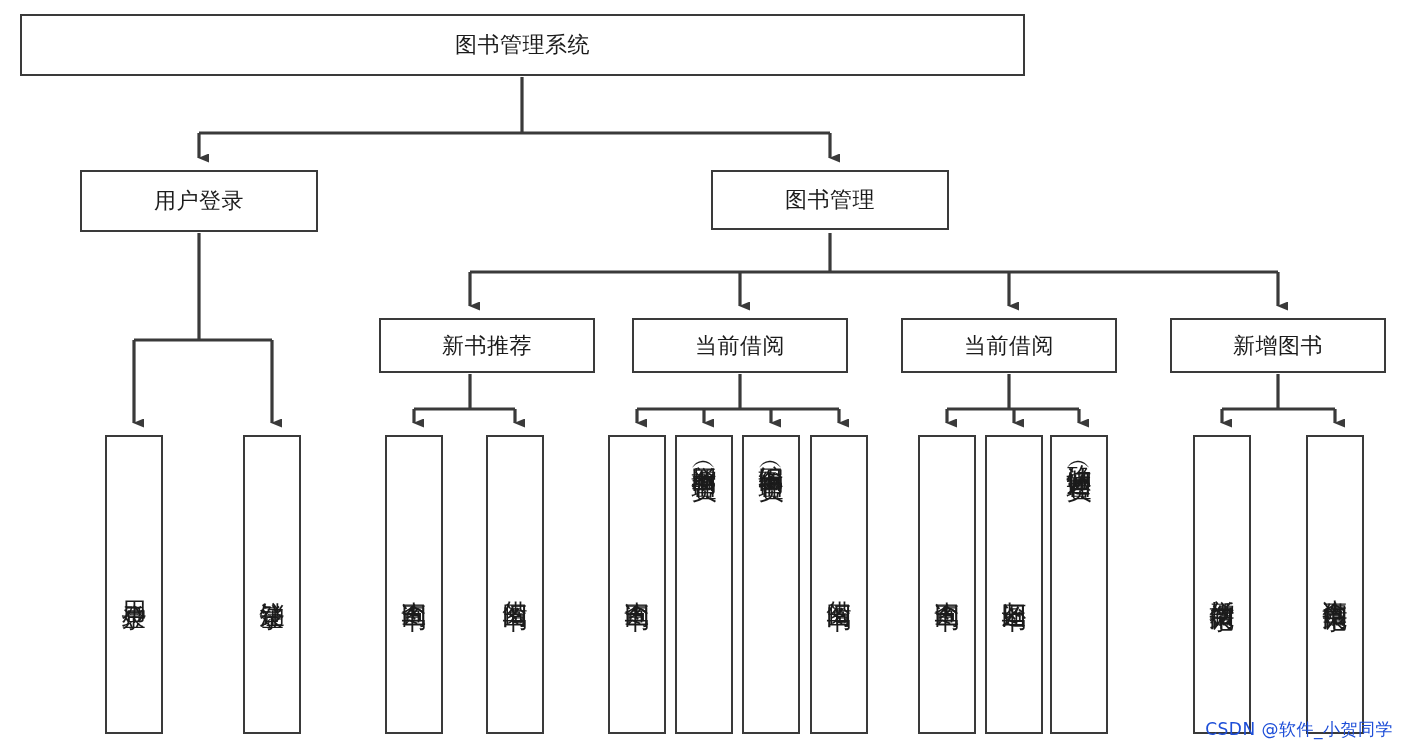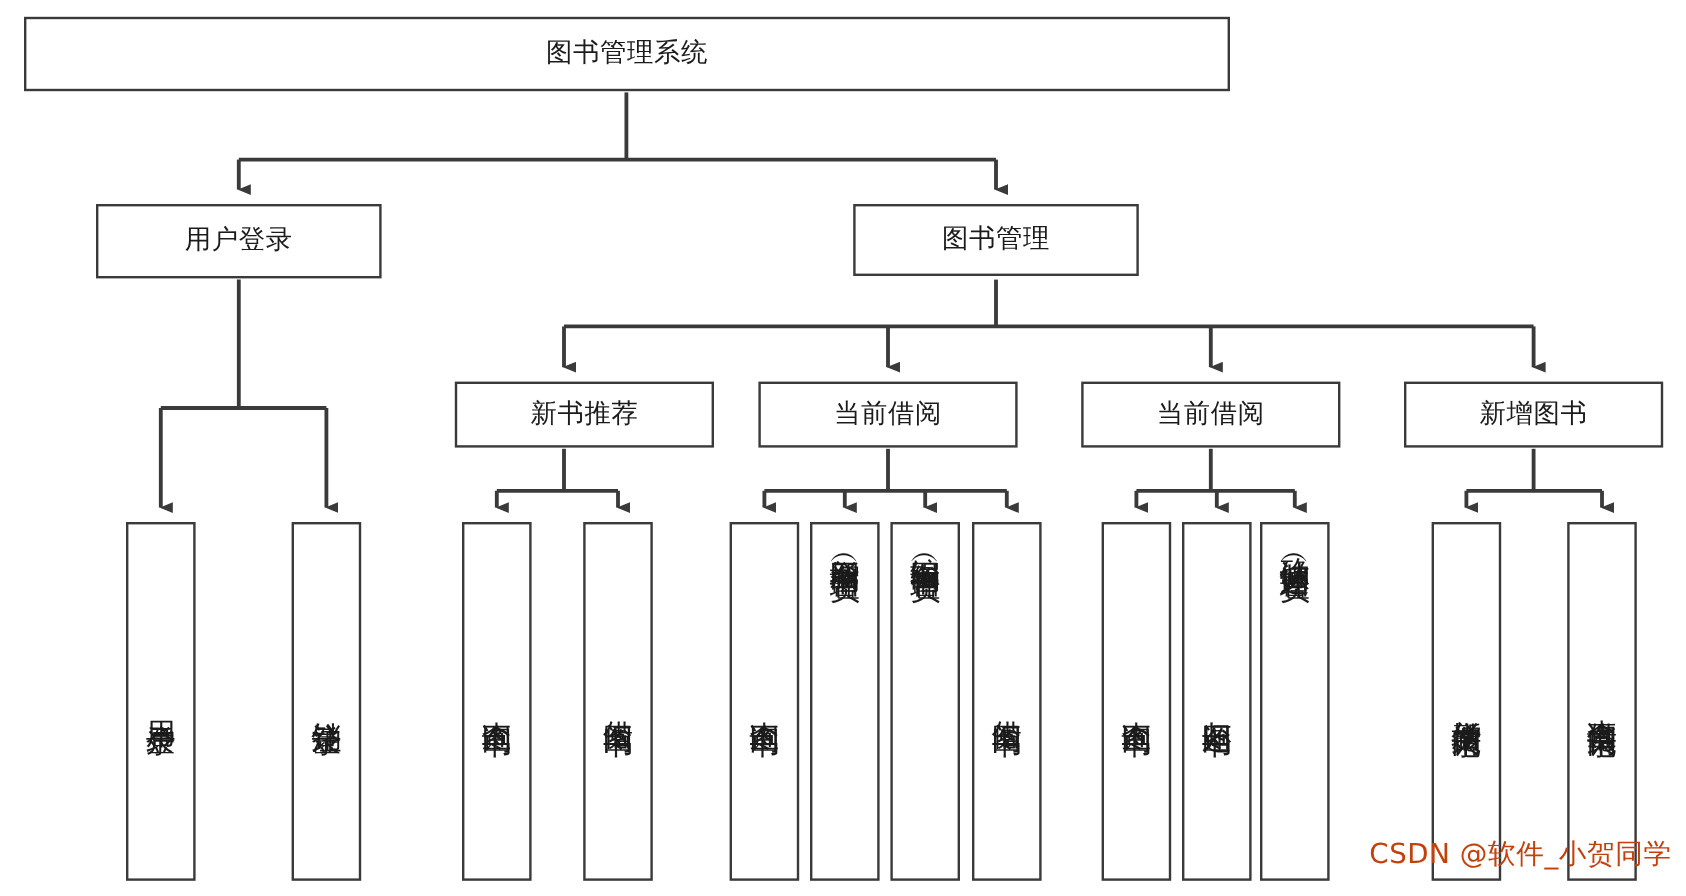--- a/index.html
+++ b/index.html
@@ -61,23 +61,23 @@
     letter-spacing: 2px;
     text-align: left;
   }
   .node.vertical.centered {
     align-items: center;
     padding-top: 0;
   }
   .watermark {
     position: absolute;
     right: 12px;
-    bottom: 20px;
-    font-size: 23px;
-    color: #c2410c;
+    bottom: 6px;
+    font-size: 17px;
+    color: #1d4ed8;
     letter-spacing: 0.5px;
     white-space: nowrap;
     user-select: none;
   }
 </style>
 </head>
 <body>
 
 <div id="diagram-root">
 

